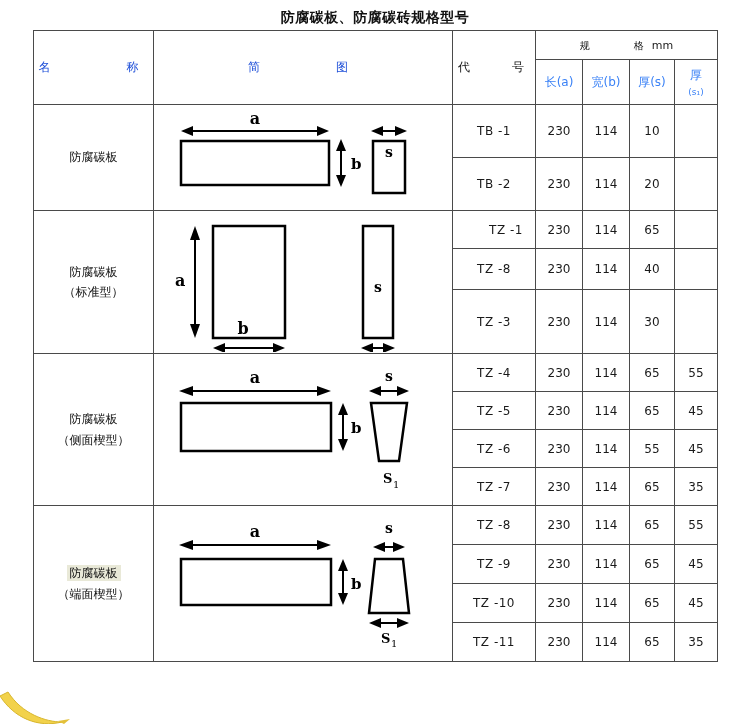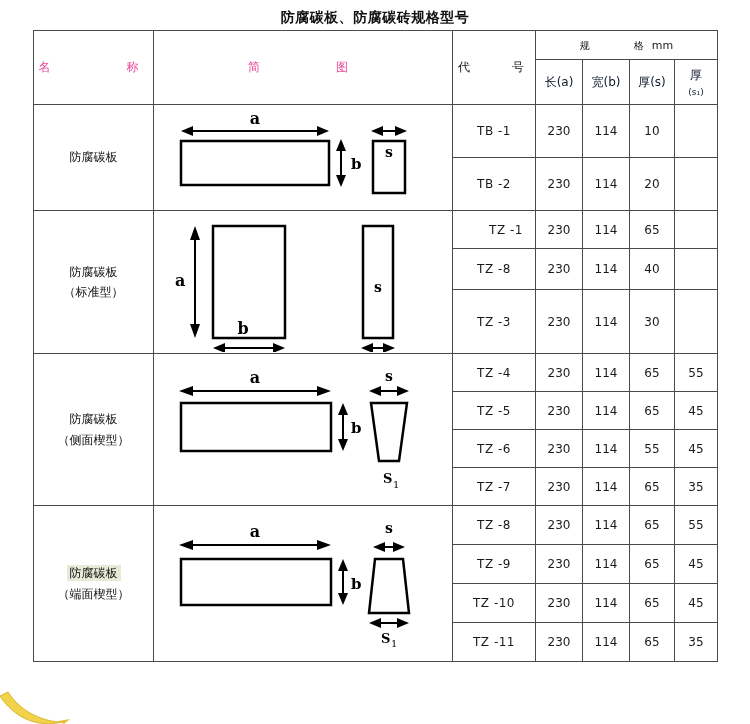--- a/index.html
+++ b/index.html
@@ -42,39 +42,39 @@
     font-size: 12px;
     font-weight: normal;
     background: #ffffff;
   }
   .hdr {
     background: #e8e8dc;
   }
   .hdr-name {
     font-size: 14px;
     letter-spacing: 10px;
-    color: #ec4899;
+    color: #1d4ed8;
   }
   .hdr-code {
     font-size: 14px;
     letter-spacing: 6px;
     color: #111;
   }
   .hdr-spec {
     font-size: 10px;
     letter-spacing: 8px;
     color: #111;
   }
   .hdr-mm {
     font-size: 11px;
     letter-spacing: 0;
   }
   .hdr-sub {
     font-size: 12px;
-    color: #0f172a;
+    color: #3b82f6;
     margin-top: 44px;
   }
   .sub-small {
     font-size: 9px;
     vertical-align: baseline;
   }
   .namecell {
     background: #ffffff;
     font-size: 13px;
     line-height: 1.7;

